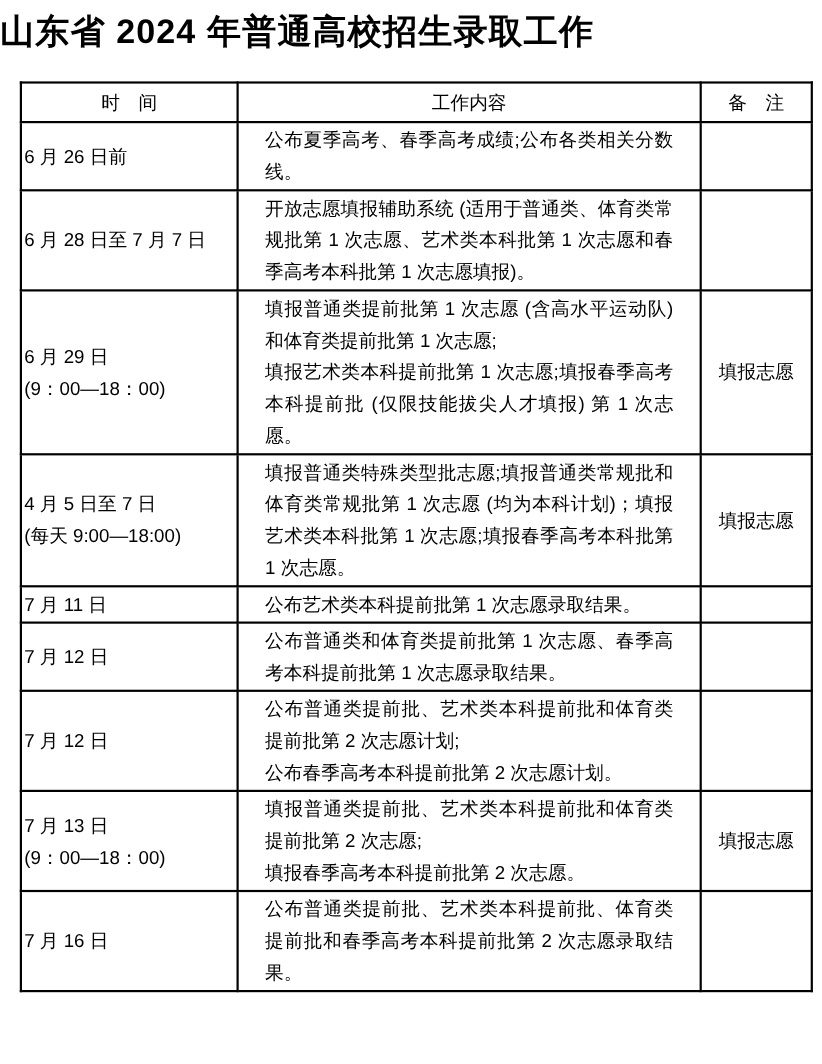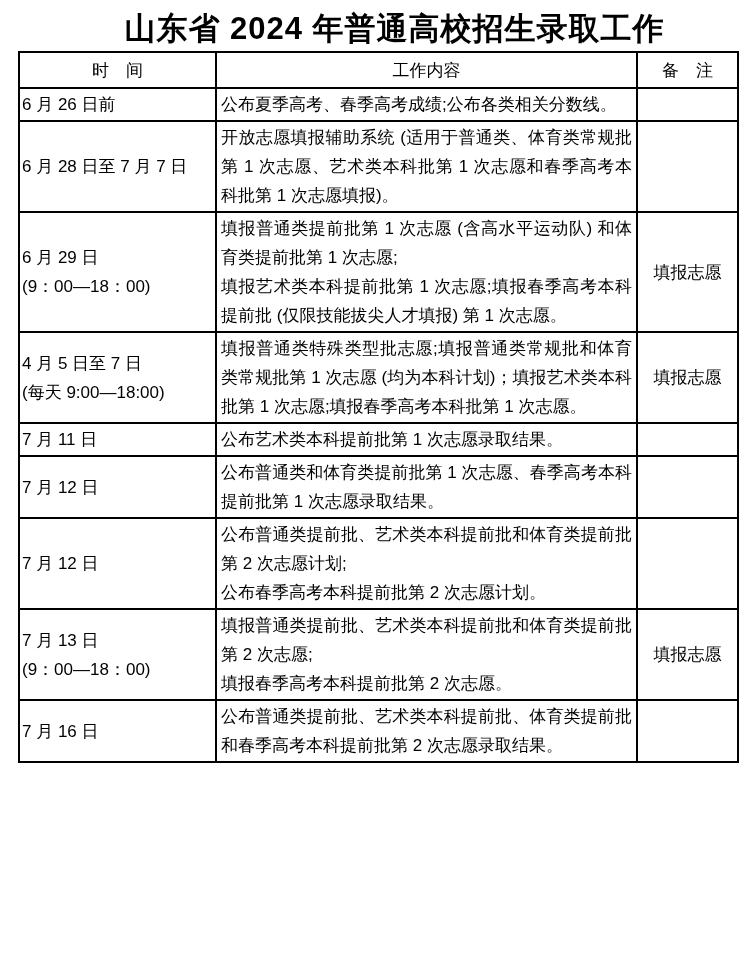--- a/index.html
+++ b/index.html
@@ -13,30 +13,29 @@
     box-sizing: border-box;
     background: #ffffff;
     color: #000000;
     font-family: "Liberation Sans", "DejaVu Sans", sans-serif;
     padding-top: 9px;
     overflow: hidden;
   }
   .title {
     font-size: 31px;
     font-weight: bold;
-    text-align: center;
+    text-align: left;
     line-height: 40px;
     letter-spacing: 1px;
-    padding-left: 42px;
   }
   table.schedule {
     border-collapse: collapse;
     table-layout: fixed;
     width: 719px;
-    margin: 2px 0 0 18px;
+    margin: 25px 0 0 18px;
   }
   .col-time   { width: 197px; }
   .col-content{ width: 421px; }
   .col-remark { width: 101px; }
   .cell {
     border: 2px solid #000000;
     font-size: 17px;
     color: #000000;
     vertical-align: middle;
     box-sizing: border-box;
@@ -47,21 +46,21 @@
     font-size: 17px;
     text-align: center;
     padding: 1px 2px;
   }
   .time-cell {
     text-align: left;
     line-height: 29px;
     padding: 1px 2px;
   }
   .content-cell {
-    padding: 1px 4px;
+    padding: 1px 24px;
     line-height: 29px;
     border-radius: 10px;
   }
   .content-para {
     text-align: justify;
     text-justify: inter-ideograph;
   }
   .remark-cell {
     text-align: center;
     line-height: 29px;

